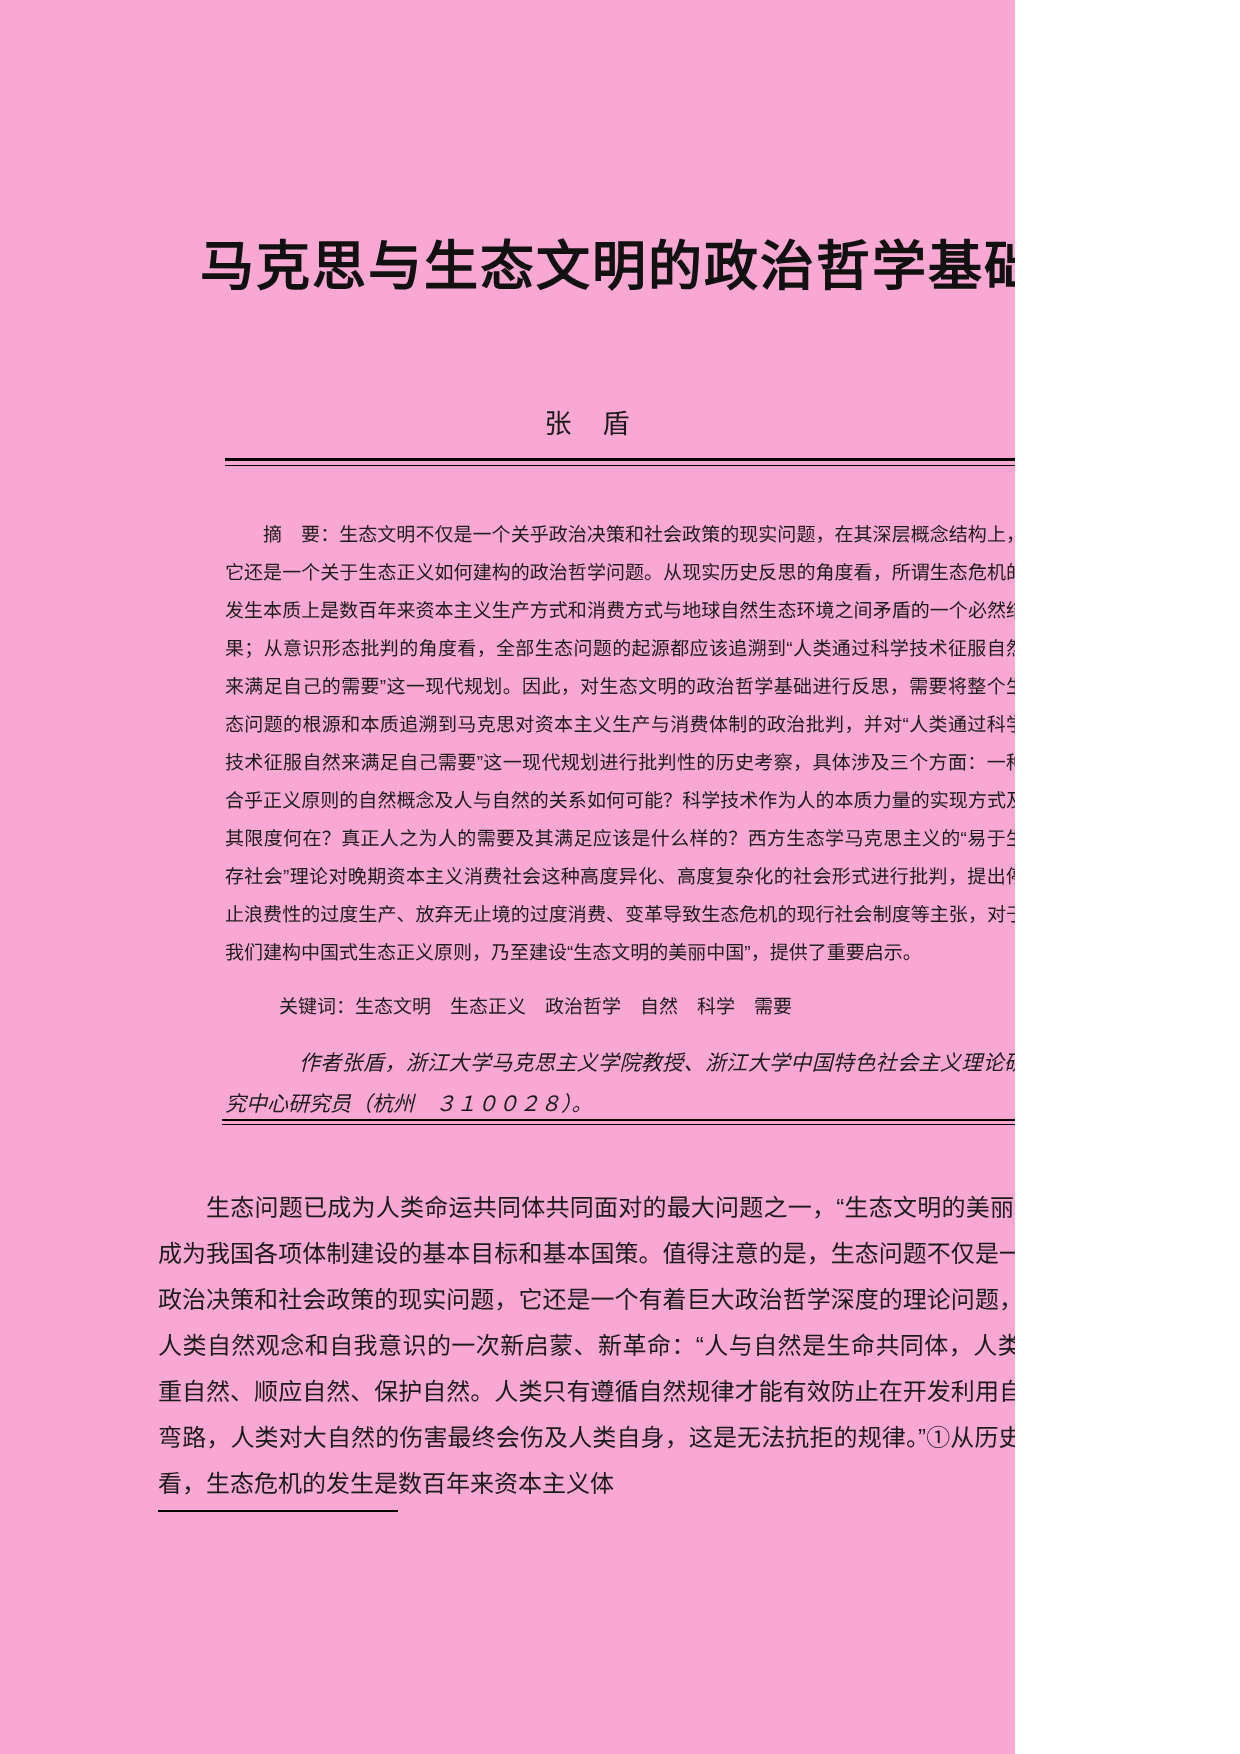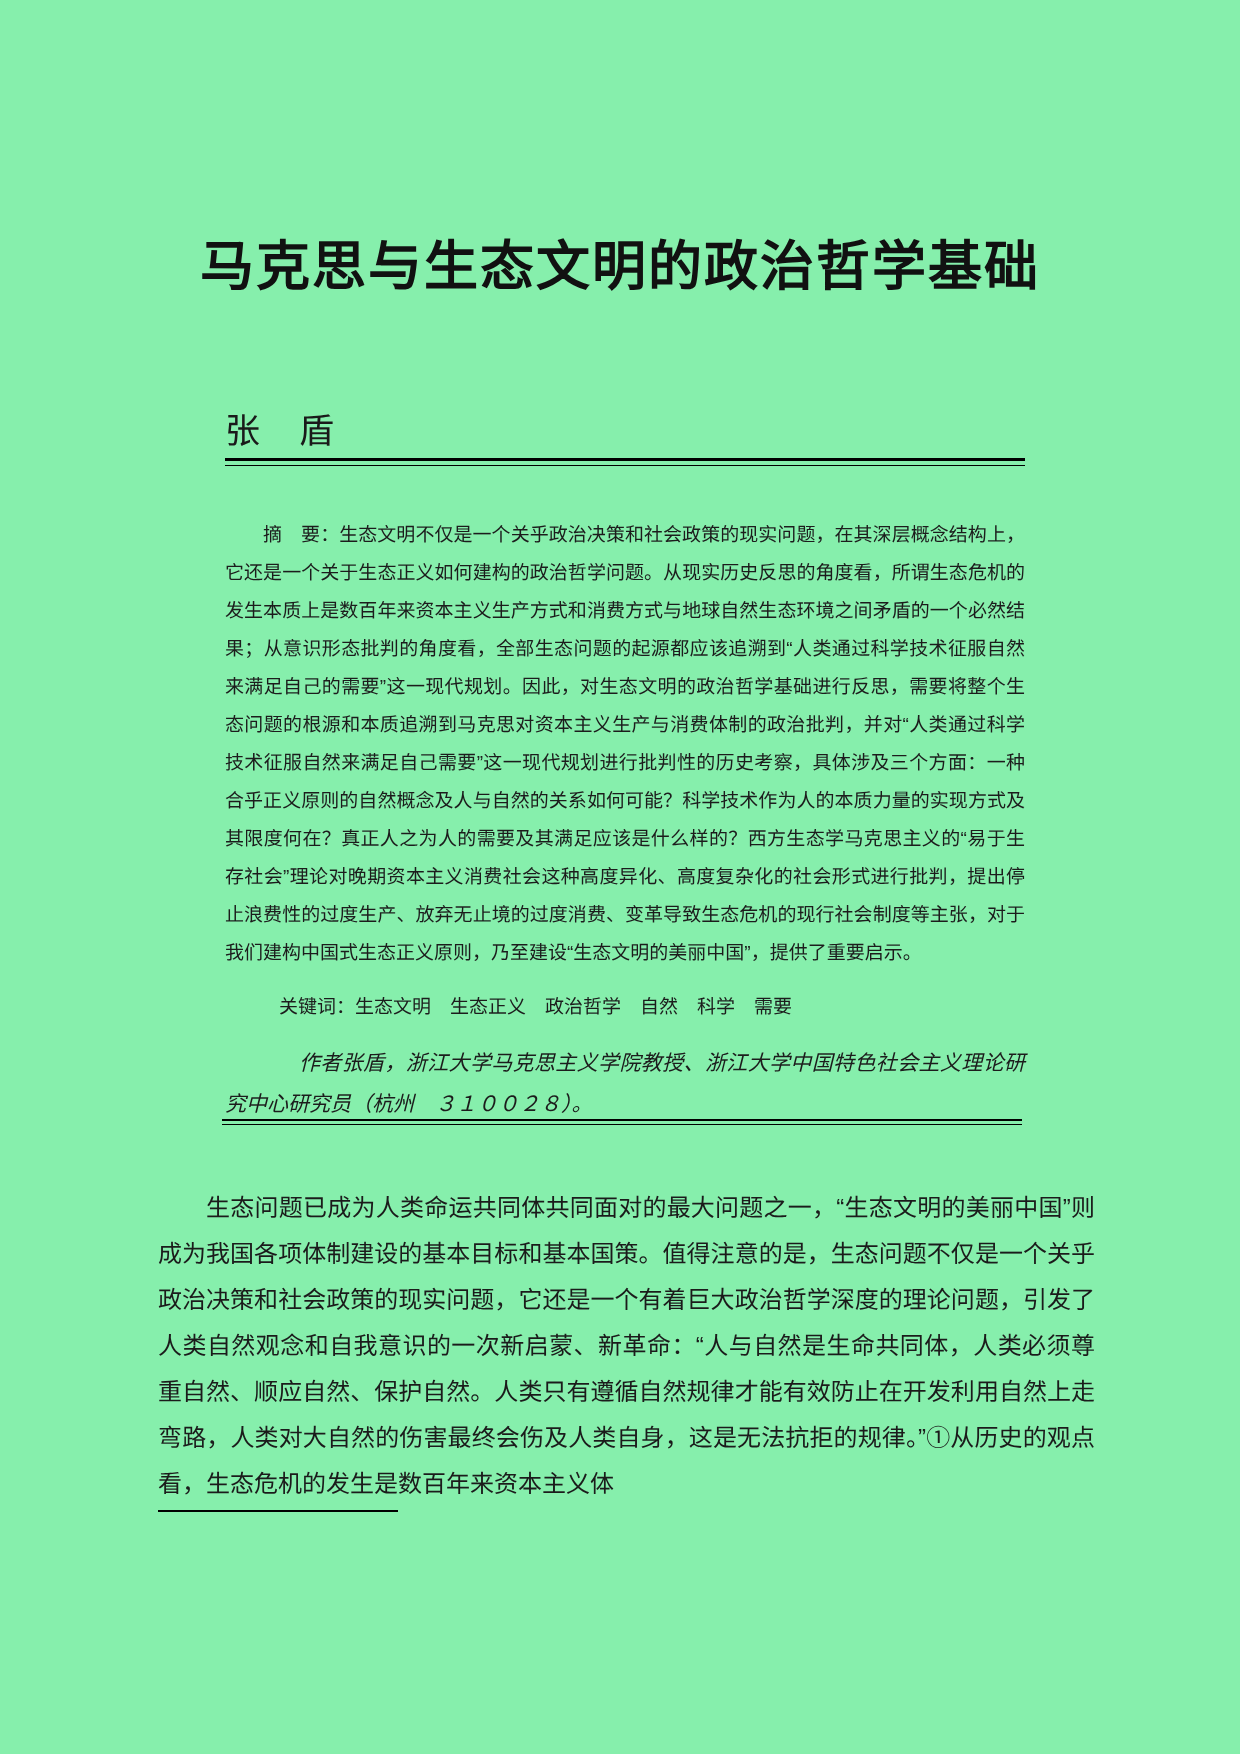--- a/index.html
+++ b/index.html
@@ -2,23 +2,23 @@
 <html lang="zh-CN"><head>
 <meta charset="utf-8">
 <style>
   html, body {
     margin: 0;
     padding: 0;
     background: #ffffff;
   }
   .page {
     position: relative;
-    width: 1240px;
+    width: 1015px;
     height: 1754px;
-    background: #86efac;
+    background: #f9a8d4;
     font-family: "Liberation Sans", sans-serif;
     color: #1a1a1a;
     overflow: hidden;
   }
   .article-title {
     position: absolute;
     top: 186px;
     left: 0;
     width: 1240px;
     text-align: center;
@@ -28,22 +28,22 @@
     color: #111111;
     white-space: nowrap;
   }
   .author-name {
     position: absolute;
     top: 402px;
     left: 225px;
     width: 800px;
     box-sizing: border-box;
     padding-right: 74px;
-    text-align: left;
-    font-size: 35px;
+    text-align: center;
+    font-size: 27px;
     letter-spacing: 2px;
     color: #1a1a1a;
   }
   .header-rule {
     position: absolute;
     top: 458px;
     left: 225px;
     width: 800px;
     height: 4px;
     border-top: 3px solid #000000;

